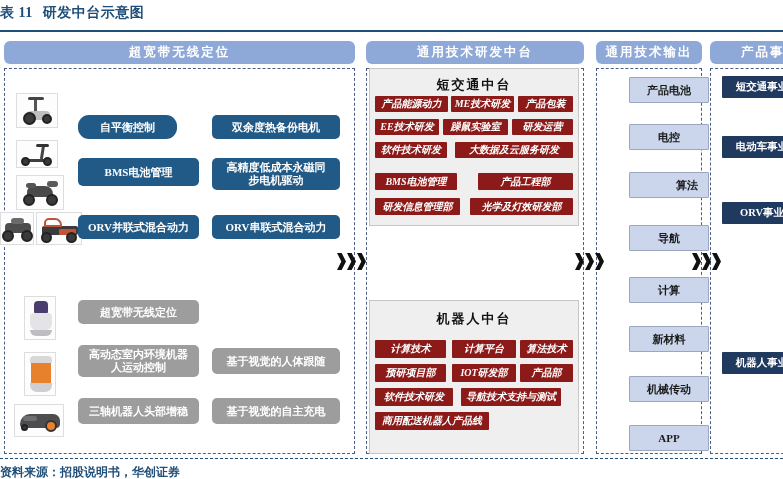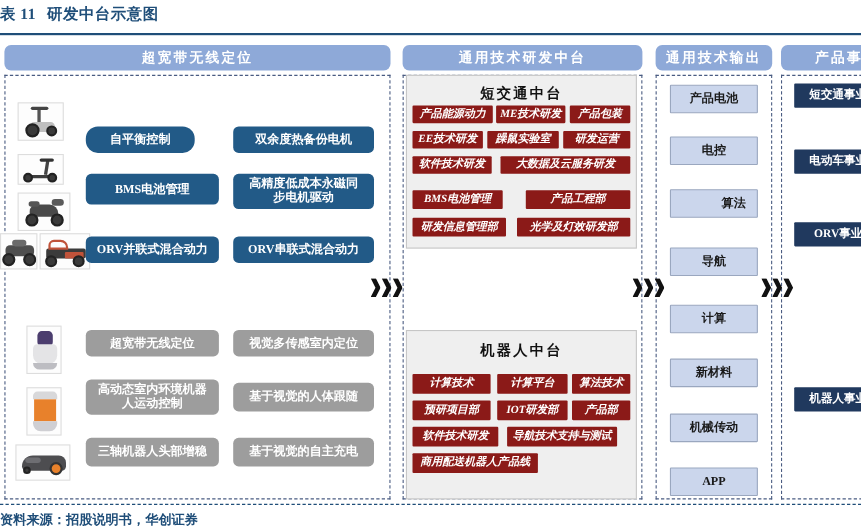--- a/index.html
+++ b/index.html
@@ -52,21 +52,21 @@
     text-align: center; line-height: 1.15;
     color: #ffffff; font-weight: bold;
     white-space: pre-line;
   }
   .box.blue  { background: #225A87; border-radius: 5px; font-size: 11px; }
   .box.gray  { background: #9D9D9D; border-radius: 5px; font-size: 11px; }
   .box.red   { background: #8B1A18; border-radius: 1px; font-size: 10px;
                font-style: italic; }
   .box.lav   { background: #CBD6EC; border: 1px solid #9AA7BF;
                border-radius: 1px; font-size: 11px; color: #1A1A1A;
-               font-weight: bold; }
+               font-weight: bold; margin-left: 20px; }
   .box.navy  { background: #20395E; border-radius: 1px; font-size: 10.5px;
                color: #ffffff; font-weight: bold; }
 
   
   .panel {
     position: absolute; background: #EFEFEF;
     border: 1px solid #C6C6C6;
   }
   .panel-title {
     position: absolute; left: 0; width: 100%;
@@ -199,21 +199,20 @@
 
   <div class="box blue" style="left:78px; top:115px; width:99px; height:24px;border-radius:11px;">自平衡控制</div>
   <div class="box blue" style="left:212px; top:115px; width:128px; height:24px;">双余度热备份电机</div>
   <div class="box blue" style="left:78px; top:158px; width:121px; height:28px;">BMS电池管理</div>
   <div class="box blue" style="left:212px; top:158px; width:128px; height:32px;">高精度低成本永磁同
 步电机驱动</div>
   <div class="box blue" style="left:78px; top:215px; width:121px; height:24px;">ORV并联式混合动力</div>
   <div class="box blue" style="left:212px; top:215px; width:128px; height:24px;">ORV串联式混合动力</div>
 
   <div class="box gray" style="left:78px; top:300px; width:121px; height:24px;">超宽带无线定位</div>
-  <div class="box gray" style="left:212px; top:300px; width:128px; height:24px;">视觉多传感室内定位</div>
   <div class="box gray" style="left:78px; top:345px; width:121px; height:32px;">高动态室内环境机器
 人运动控制</div>
   <div class="box gray" style="left:212px; top:348px; width:128px; height:26px;">基于视觉的人体跟随</div>
   <div class="box gray" style="left:78px; top:398px; width:121px; height:26px;">三轴机器人头部增稳</div>
   <div class="box gray" style="left:212px; top:398px; width:128px; height:26px;">基于视觉的自主充电</div>
 
   <div class="panel" id="panel-a"></div>
   <div class="panel-title" id="panel-a-title" style="left:369px; width:210px;">短交通中台</div>
 
   <div class="box red" style="left:375px; top:96px; width:73px; height:16px;">产品能源动力</div>

